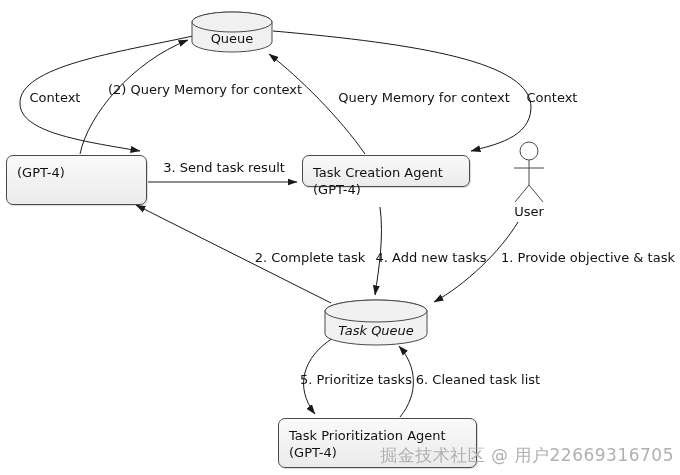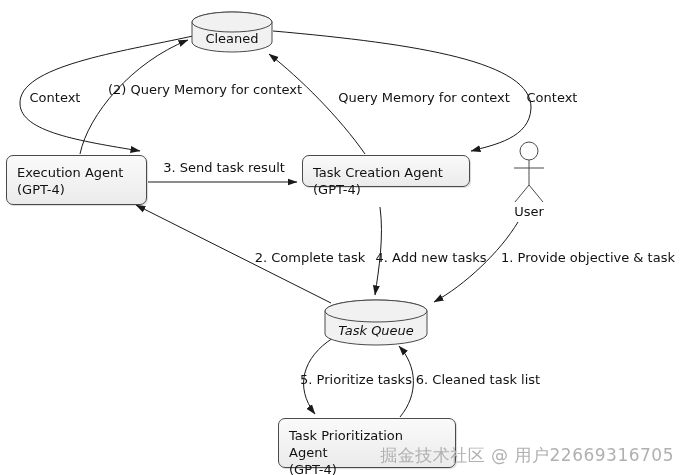--- a/index.html
+++ b/index.html
@@ -76,35 +76,34 @@
     <g>
       <circle class="actor" cx="529" cy="151" r="9" fill="#eeeeee"></circle>
       <line class="actor" x1="529" y1="160" x2="529" y2="185"></line>
       <line class="actor" x1="514" y1="168" x2="544" y2="168"></line>
       <line class="actor" x1="529" y1="185" x2="515" y2="202"></line>
       <line class="actor" x1="529" y1="185" x2="543" y2="202"></line>
     </g>
   </svg>
 
   <div class="node" style="left:6px;top:155px;width:141px;height:50px;">
-    <div>Execution Agent</div>
     <div>(GPT-4)</div>
   </div>
 
   <div class="node" style="left:302px;top:155px;width:168px;height:32px;">
     <div>Task Creation Agent</div>
     <div>(GPT-4)</div>
   </div>
 
-  <div class="node" style="left:278px;top:418px;width:178px;height:50px;">
+  <div class="node" style="left:278px;top:418px;width:199px;height:50px;">
     <div>Task Prioritization Agent</div>
     <div>(GPT-4)</div>
   </div>
 
-  <div class="cyl-label" style="left:232px;top:31px;">Cleaned</div>
+  <div class="cyl-label" style="left:232px;top:31px;">Queue</div>
   <div class="cyl-label" style="left:376px;top:323px;font-style:italic;">Task Queue</div>
   <div class="cyl-label" style="left:529px;top:204px;">User</div>
 
   <div class="elabel" style="left:55px;top:90px;">Context</div>
 
   <div class="elabel twoline" style="left:205px;top:82px;">
     <div>(2) Query Memory for context</div>
   </div>
 
   <div class="elabel" style="left:424px;top:90px;">Query Memory for context</div>

